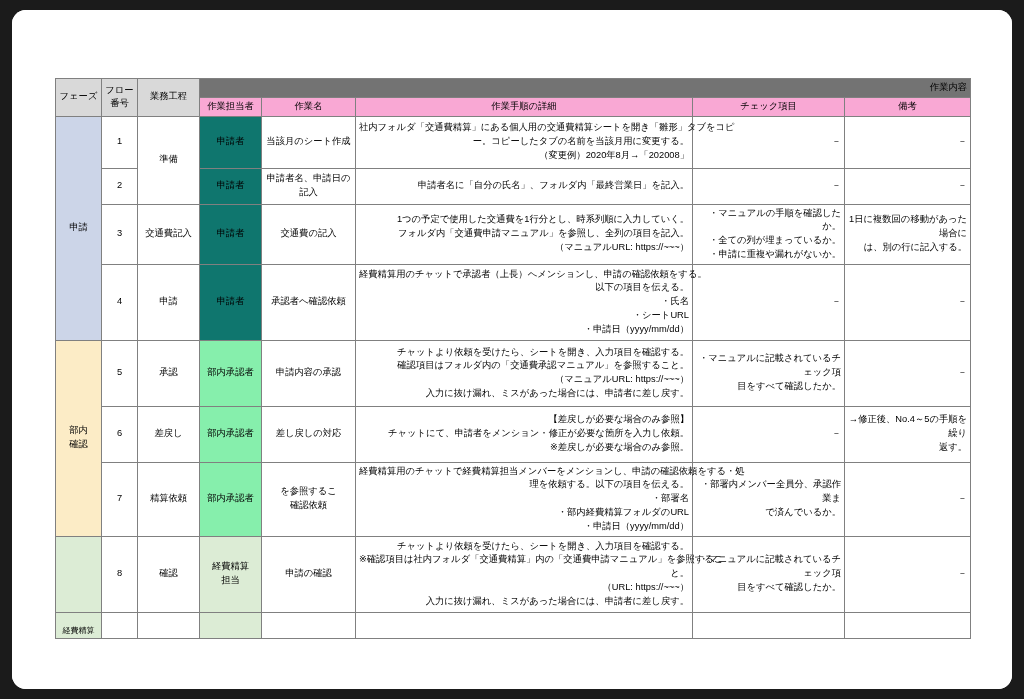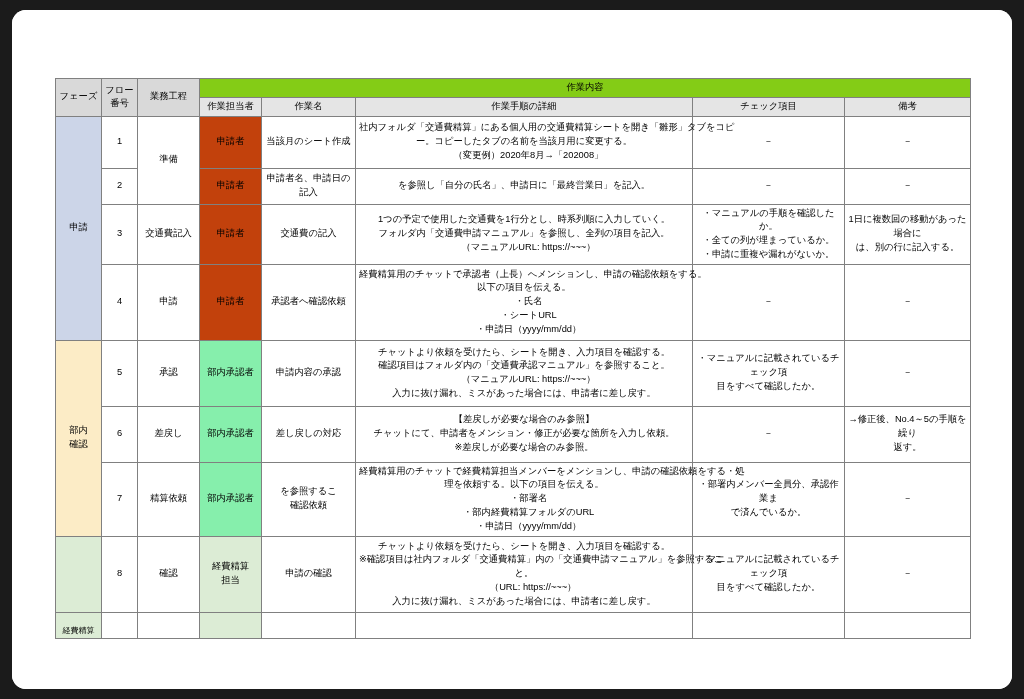--- a/index.html
+++ b/index.html
@@ -62,39 +62,39 @@
   col.c-check   { width: 152px; }
   col.c-remark  { width: 126px; }
 
   
   .hd-grey {
     background: #d9d9d9;
     text-align: center;
     font-size: 9.5px;
   }
   .hd-peach {
-    background: #e5e5e5;
+    background: #f9a8d4;
     text-align: center;
     font-size: 9.5px;
   }
   .hd-span {
-    background: #84cc16;
-    text-align: center;
+    background: #737373;
+    text-align: right;
     font-size: 9.8px;
   }
 
   
   .ct { text-align: center; }
-  .lt { text-align: center; vertical-align: middle; }
+  .lt { text-align: right; vertical-align: middle; }
 
   
   .ph-apply   { background: #ccd5e8; }
   .ph-dept    { background: #fcecc6; margin-top: 13px; }
   .ph-acct    { background: #dcecd5; }
-  .pers-apply { background: #c2410c; }
+  .pers-apply { background: #0f766e; }
   .pers-dept  { background: #86efac; }
   .pers-acct  { background: #dcecd5; }
 
   .thick-top { border-top: 2px solid #595959; }
 
   .detail-line { display: block; white-space: nowrap; }
   .indent { padding-left: 9px; }
 
   .check-line { display: block; }
   .dash { display: block; }
@@ -160,21 +160,21 @@
             </tr>
 
             <tr style="height:36px">
               <td class="ct">2</td>
               <td class="ct pers-apply">申請者</td>
               <td class="ct">
                 <span>申請者名、申請日の</span><br>
                 <span>記入</span>
               </td>
               <td class="lt">
-                <span class="detail-line">を参照し「自分の氏名」、申請日に「最終営業日」を記入。</span>
+                <span class="detail-line">申請者名に「自分の氏名」、フォルダ内「最終営業日」を記入。</span>
               </td>
               <td class="lt">
                 <span class="check-line">－</span>
               </td>
               <td class="lt">
                 <span class="dash">－</span>
               </td>
             </tr>
 
             <tr style="height:54px">

